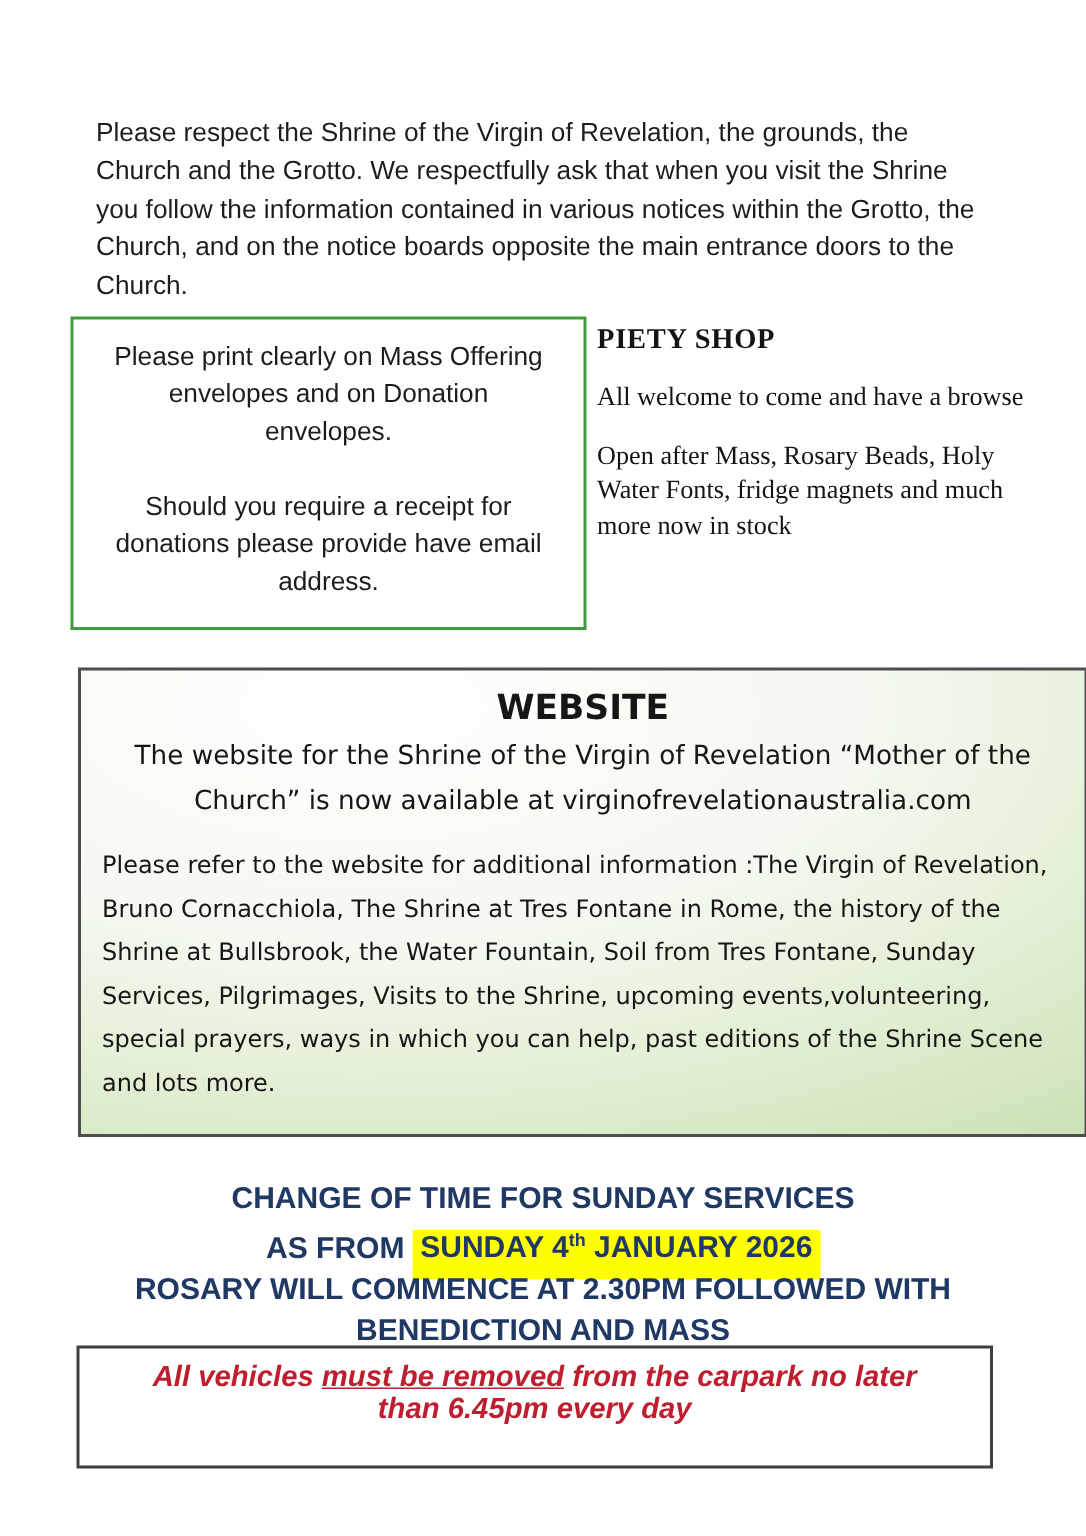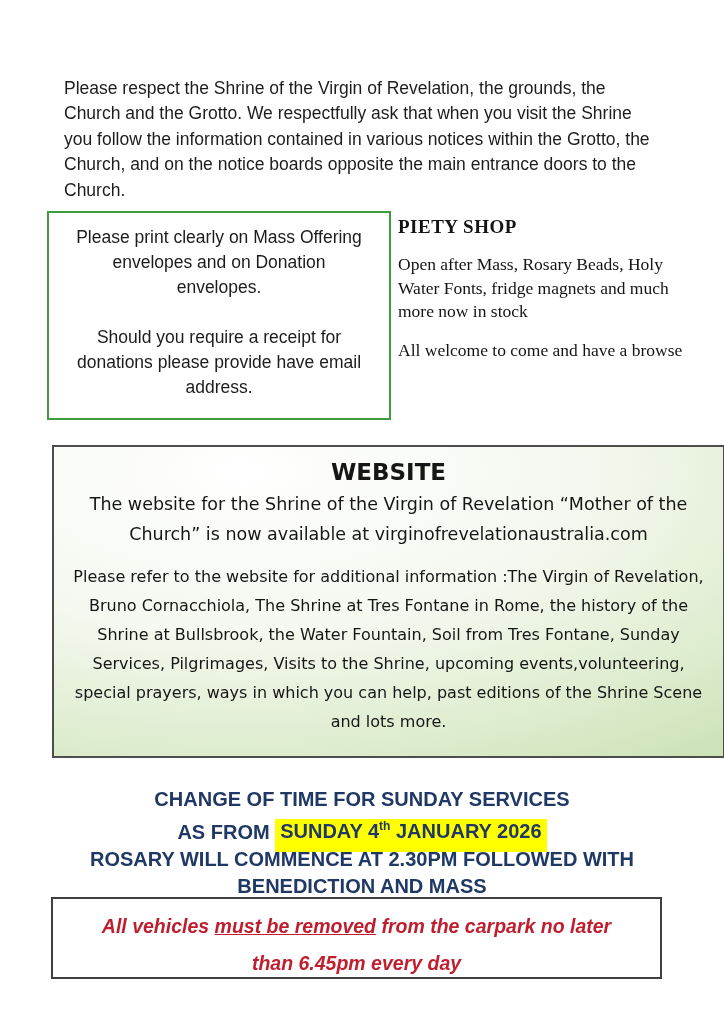--- a/index.html
+++ b/index.html
@@ -87,21 +87,21 @@
     font-size: 23px;
     font-weight: bold;
     margin: 12px 0 4px 0;
   }
   .website-intro {
     font-size: 17.5px;
     line-height: 30px;
     margin: 2px 24px 0 24px;
   }
   .website-details {
-    text-align: center;
+    text-align: left;
     font-size: 16px;
     line-height: 29px;
     margin: 13px 14px 0 14px;
   }
 
   
   .time-change {
     position: absolute;
     left: 0;
     top: 786px;
@@ -129,42 +129,42 @@
     width: 611px;
     height: 82px;
     box-sizing: border-box;
     border: 2px solid #404040;
     background: #ffffff;
     text-align: center;
     color: #bf1e2e;
     font-weight: bold;
     font-style: italic;
     font-size: 19.5px;
-    line-height: 37px;
+    line-height: 21px;
     padding: 9px 30px 0 30px;
   }
   .carpark-box p { margin: 0; }
   .underlined { text-decoration: underline; }
 </style>
 </head>
 <body>
 
 <div class="page">
 
   <p class="intro">Please respect the Shrine of the Virgin of Revelation, the grounds, the Church and the Grotto.  We respectfully ask that when you visit the Shrine you follow the information contained in various notices within the Grotto, the Church, and on the notice boards opposite the main entrance doors to the Church.</p>
 
   <div class="envelope-box">
     <p class="first">Please print clearly on Mass Offering envelopes and on Donation envelopes.</p>
     <p>Should you require a receipt for donations please provide have email address.</p>
   </div>
 
   <div class="piety">
     <h3 class="piety-title">PIETY SHOP</h3>
+    <p>All welcome to come and have a browse</p>
     <p>Open after Mass, Rosary Beads, Holy Water Fonts, fridge magnets and much more now in stock</p>
-    <p>All welcome to come and have a browse</p>
   </div>
 
   <div class="website-box">
     <h2 class="website-title">WEBSITE</h2>
     <p class="website-intro"><span>The website for the Shrine of the Virgin of Revelation “Mother of the Church” is now available at </span> <span>virginofrevelationaustralia.com</span></p>
     <p class="website-details">Please refer to the website for additional information :The Virgin of Revelation, Bruno Cornacchiola, The Shrine at Tres Fontane in Rome, the history of the Shrine at Bullsbrook, the Water Fountain, Soil from Tres Fontane, Sunday Services, Pilgrimages, Visits to the Shrine, upcoming events,volunteering, special prayers, ways in which you can help, past editions of the Shrine Scene and lots more.</p>
   </div>
 
   <div class="time-change">
     <div>CHANGE OF TIME FOR SUNDAY SERVICES</div>

